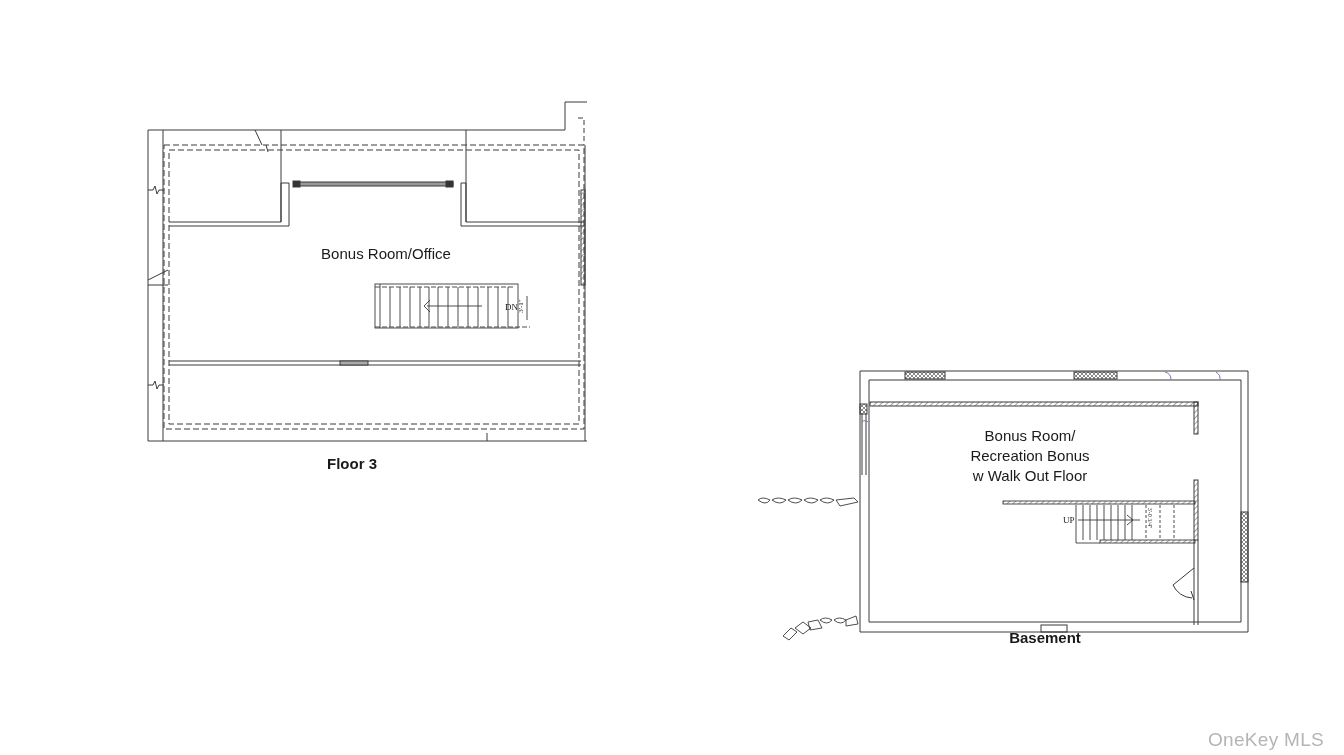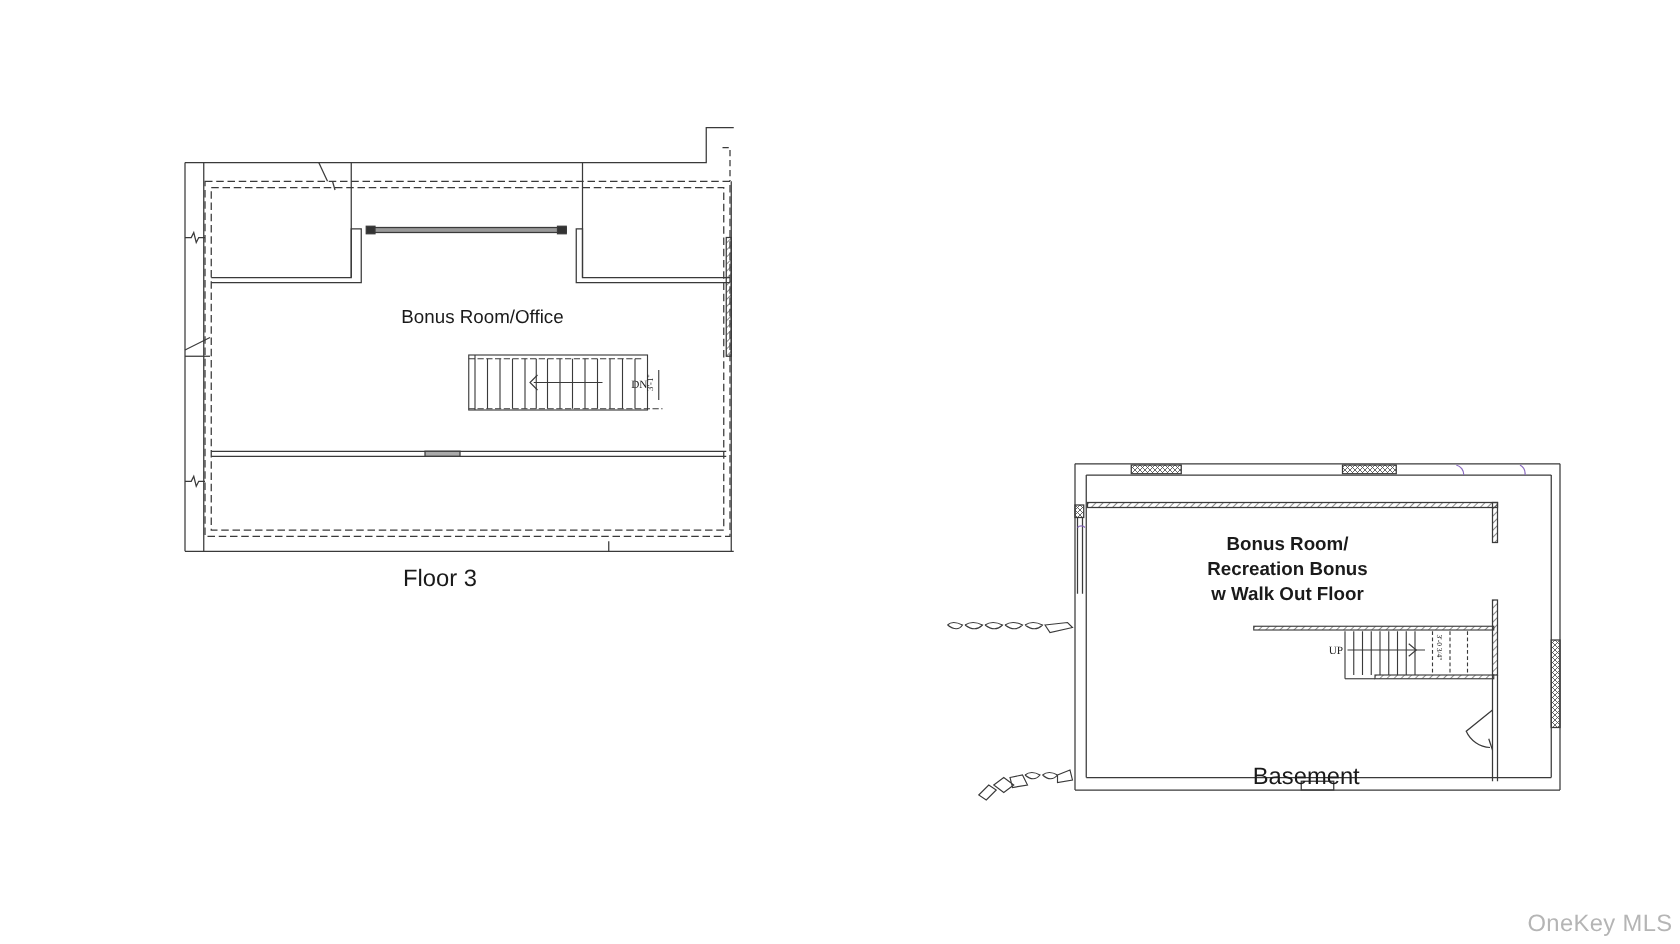--- a/index.html
+++ b/index.html
@@ -1,21 +1,21 @@
 <!DOCTYPE html>
 <html><head>
 <meta charset="utf-8">
 <style>
   html, body { margin:0; padding:0; background:#ffffff; }
   body { width:1344px; height:755px; position:relative; overflow:hidden;
          font-family:"Liberation Sans", sans-serif; }
   svg.plan { position:absolute; left:0; top:0; }
   .lbl { position:absolute; color:#1a1a1a; font-size:15px; text-align:center; line-height:20px; white-space:nowrap; }
-  .lbl-floor { font-size:19px; }
-  .watermark { position:absolute; right:6px; bottom:4px; color:#b5b5b5; font-size:19px; letter-spacing:0.3px;margin-top:28px; }
+  .lbl-floor { font-size:15px;font-weight:bold; }
+  .watermark { position:absolute; right:20px; bottom:4px; color:#b5b5b5; font-size:19px; letter-spacing:0.3px;margin-top:28px; }
   .stair-text { position:absolute; font-family:"Liberation Serif", serif; font-size:9px; color:#222; }
 </style>
 </head>
 <body>
 
 <svg class="plan" width="1344" height="755" xmlns="http://www.w3.org/2000/svg">
   <defs>
     <pattern id="hatch" width="4" height="4" patternUnits="userSpaceOnUse" patternTransform="rotate(45)">
       <line x1="0" y1="0" x2="0" y2="4" stroke="#444" stroke-width="1"></line>
     </pattern>
@@ -141,22 +141,22 @@
     <path d="M1216,372 a8,8 0 0 1 4,8" stroke="#8a6bbf"></path>
     <path d="M862,422 a4,4 0 0 1 6,0" stroke="#8a6bbf"></path>
   </g>
 </svg>
 
 <div class="lbl" style="left:296px; top:244px; width:140px;margin-left:20px;">Bonus Room/Office</div>
 <div class="stair-text" style="left:505px; top:302px;">DN</div>
 <div class="stair-text" style="left:514px; top:302px; transform:rotate(-90deg); font-size:7px;">3'-1"</div>
 <div class="lbl lbl-floor" style="left:312px; top:454px; width:80px;">Floor 3</div>
 
-<div class="lbl" style="left:960px; top:426px; width:140px;font-weight:bold;">
+<div class="lbl" style="left:960px; top:426px; width:140px;">
   <div>Bonus Room/</div>
   <div>Recreation Bonus</div>
   <div>w Walk Out Floor</div>
 </div>
 <div class="stair-text" style="left:1063px; top:515px;text-align:center;">UP</div>
 <div class="stair-text" style="left:1140px; top:515px; transform:rotate(90deg); font-size:6px;">3'-0 3/4"</div>
-<div class="lbl lbl-floor" style="left:1000px; top:612px; width:90px;">Basement</div>
+<div class="lbl lbl-floor" style="left:1000px; top:628px; width:90px;">Basement</div>
 
 <div class="watermark">OneKey MLS</div>
 
 </body></html>

